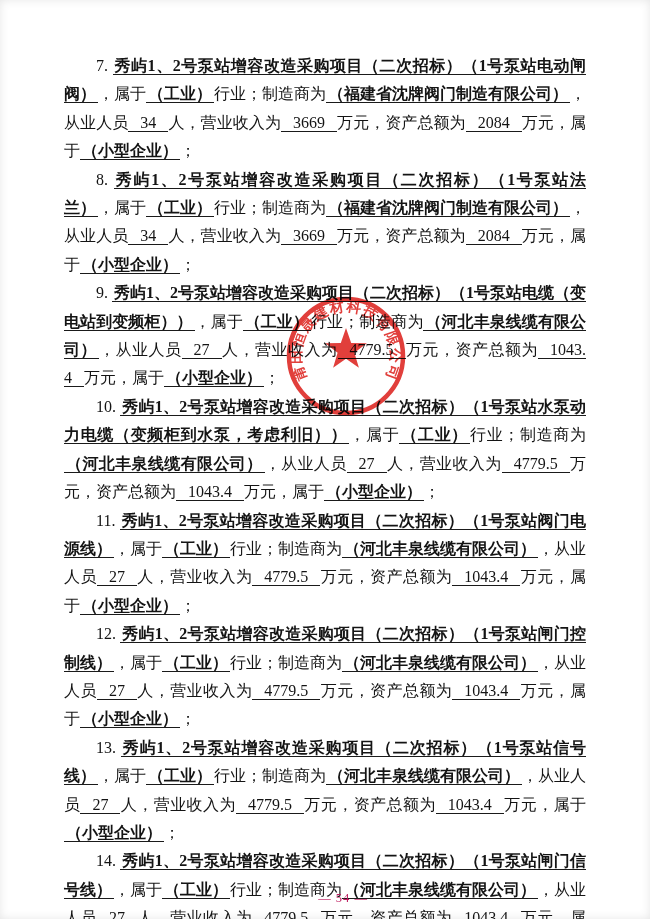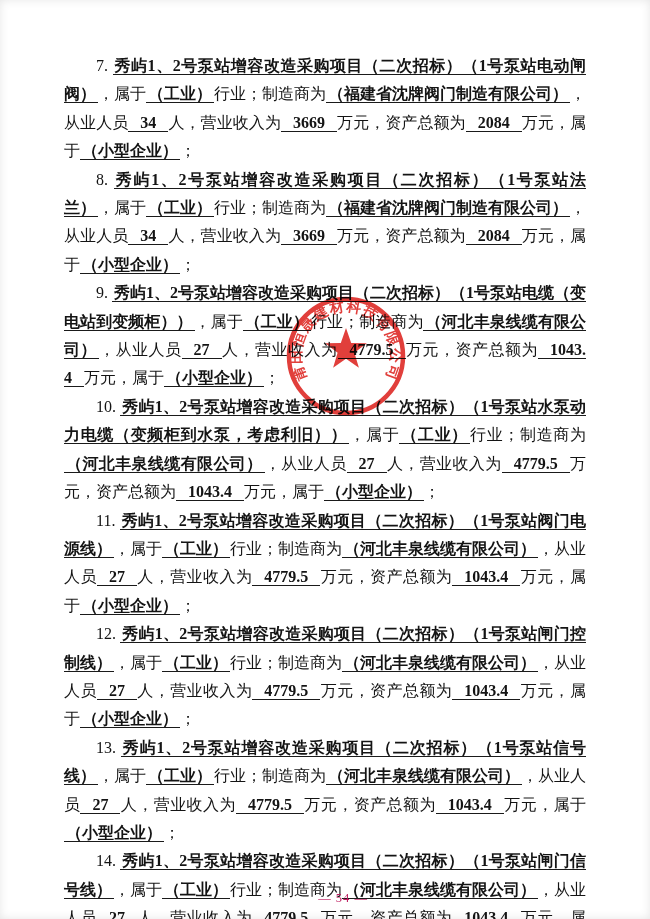--- a/index.html
+++ b/index.html
@@ -22,21 +22,21 @@
     text-align:justify;text-indent:2em;
     word-break:break-all;
   }
   p.item span.p{font-weight:400;}
   p.item span.b{
     font-weight:700;
     border-bottom:1.3px solid #1a1a1a;
     padding:0 2px;
   }
   p.item span.n{
-    font-weight:700;
+    font-weight:400;
     border-bottom:1.3px solid #1a1a1a;
     padding:0 0.75em;
     margin-top:21px;
   }
   .seal{
     position:absolute;left:281px;top:291px;width:130px;height:130px;
     mix-blend-mode:multiply;opacity:0.88;
     pointer-events:none;
   }
   .seal text{

